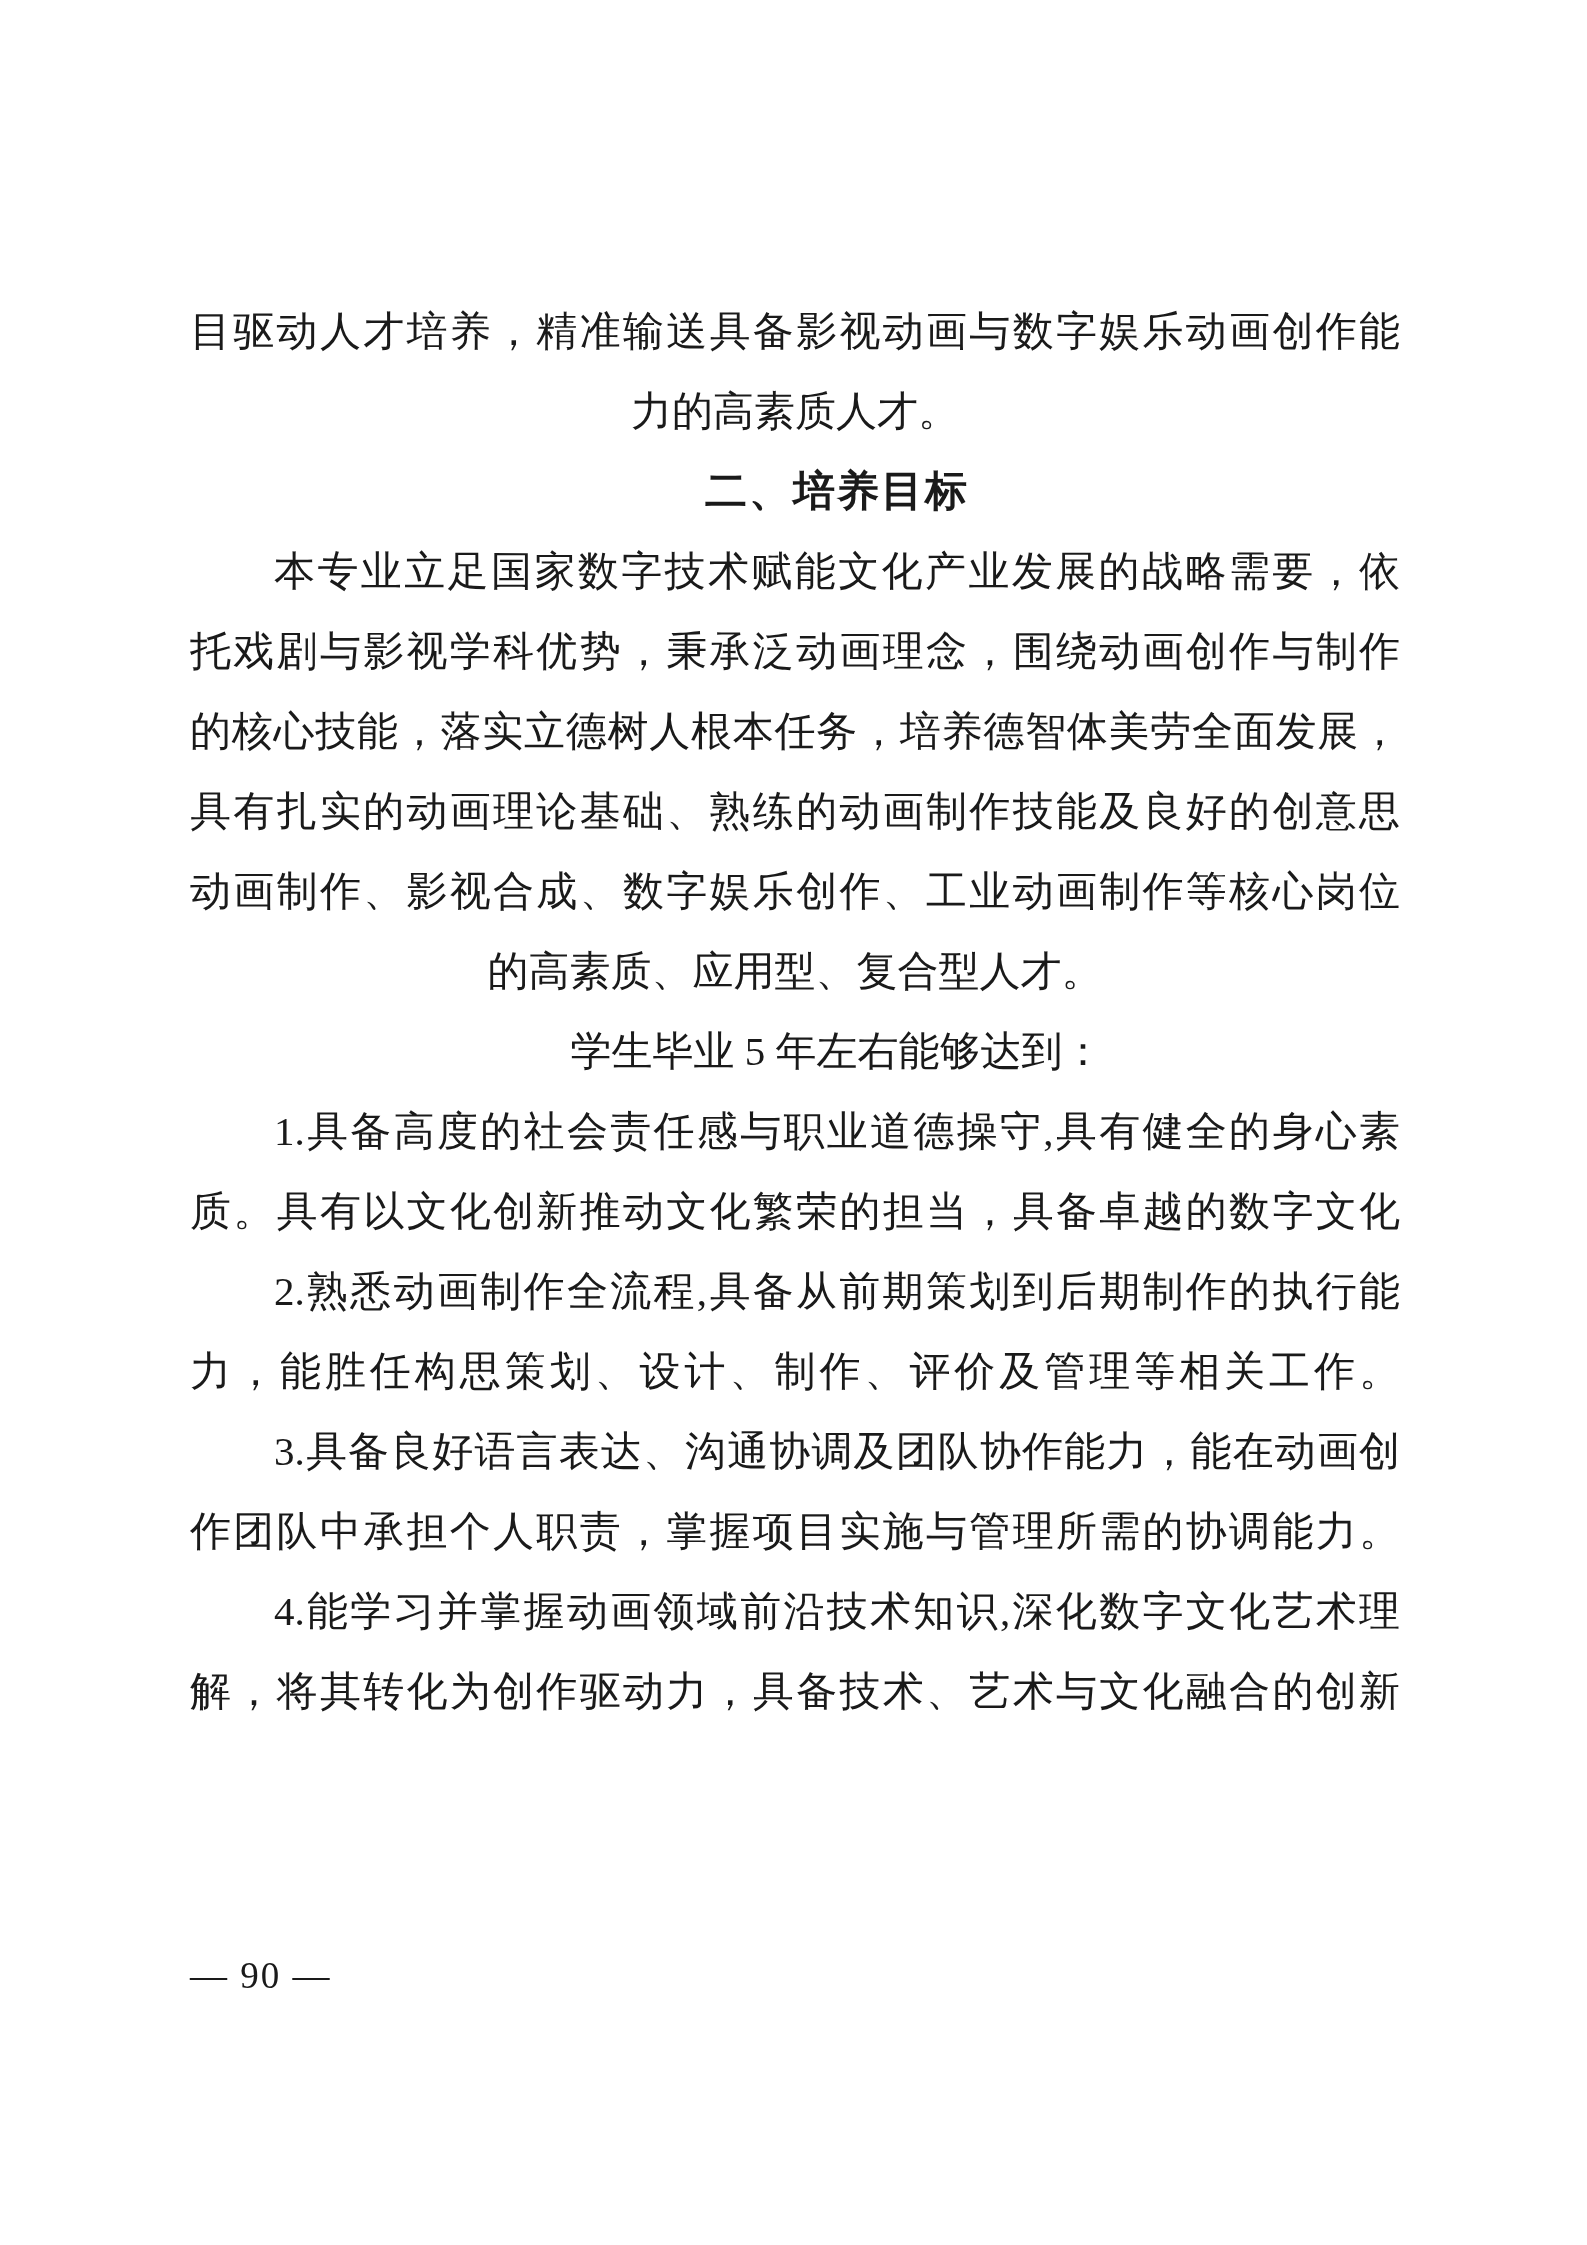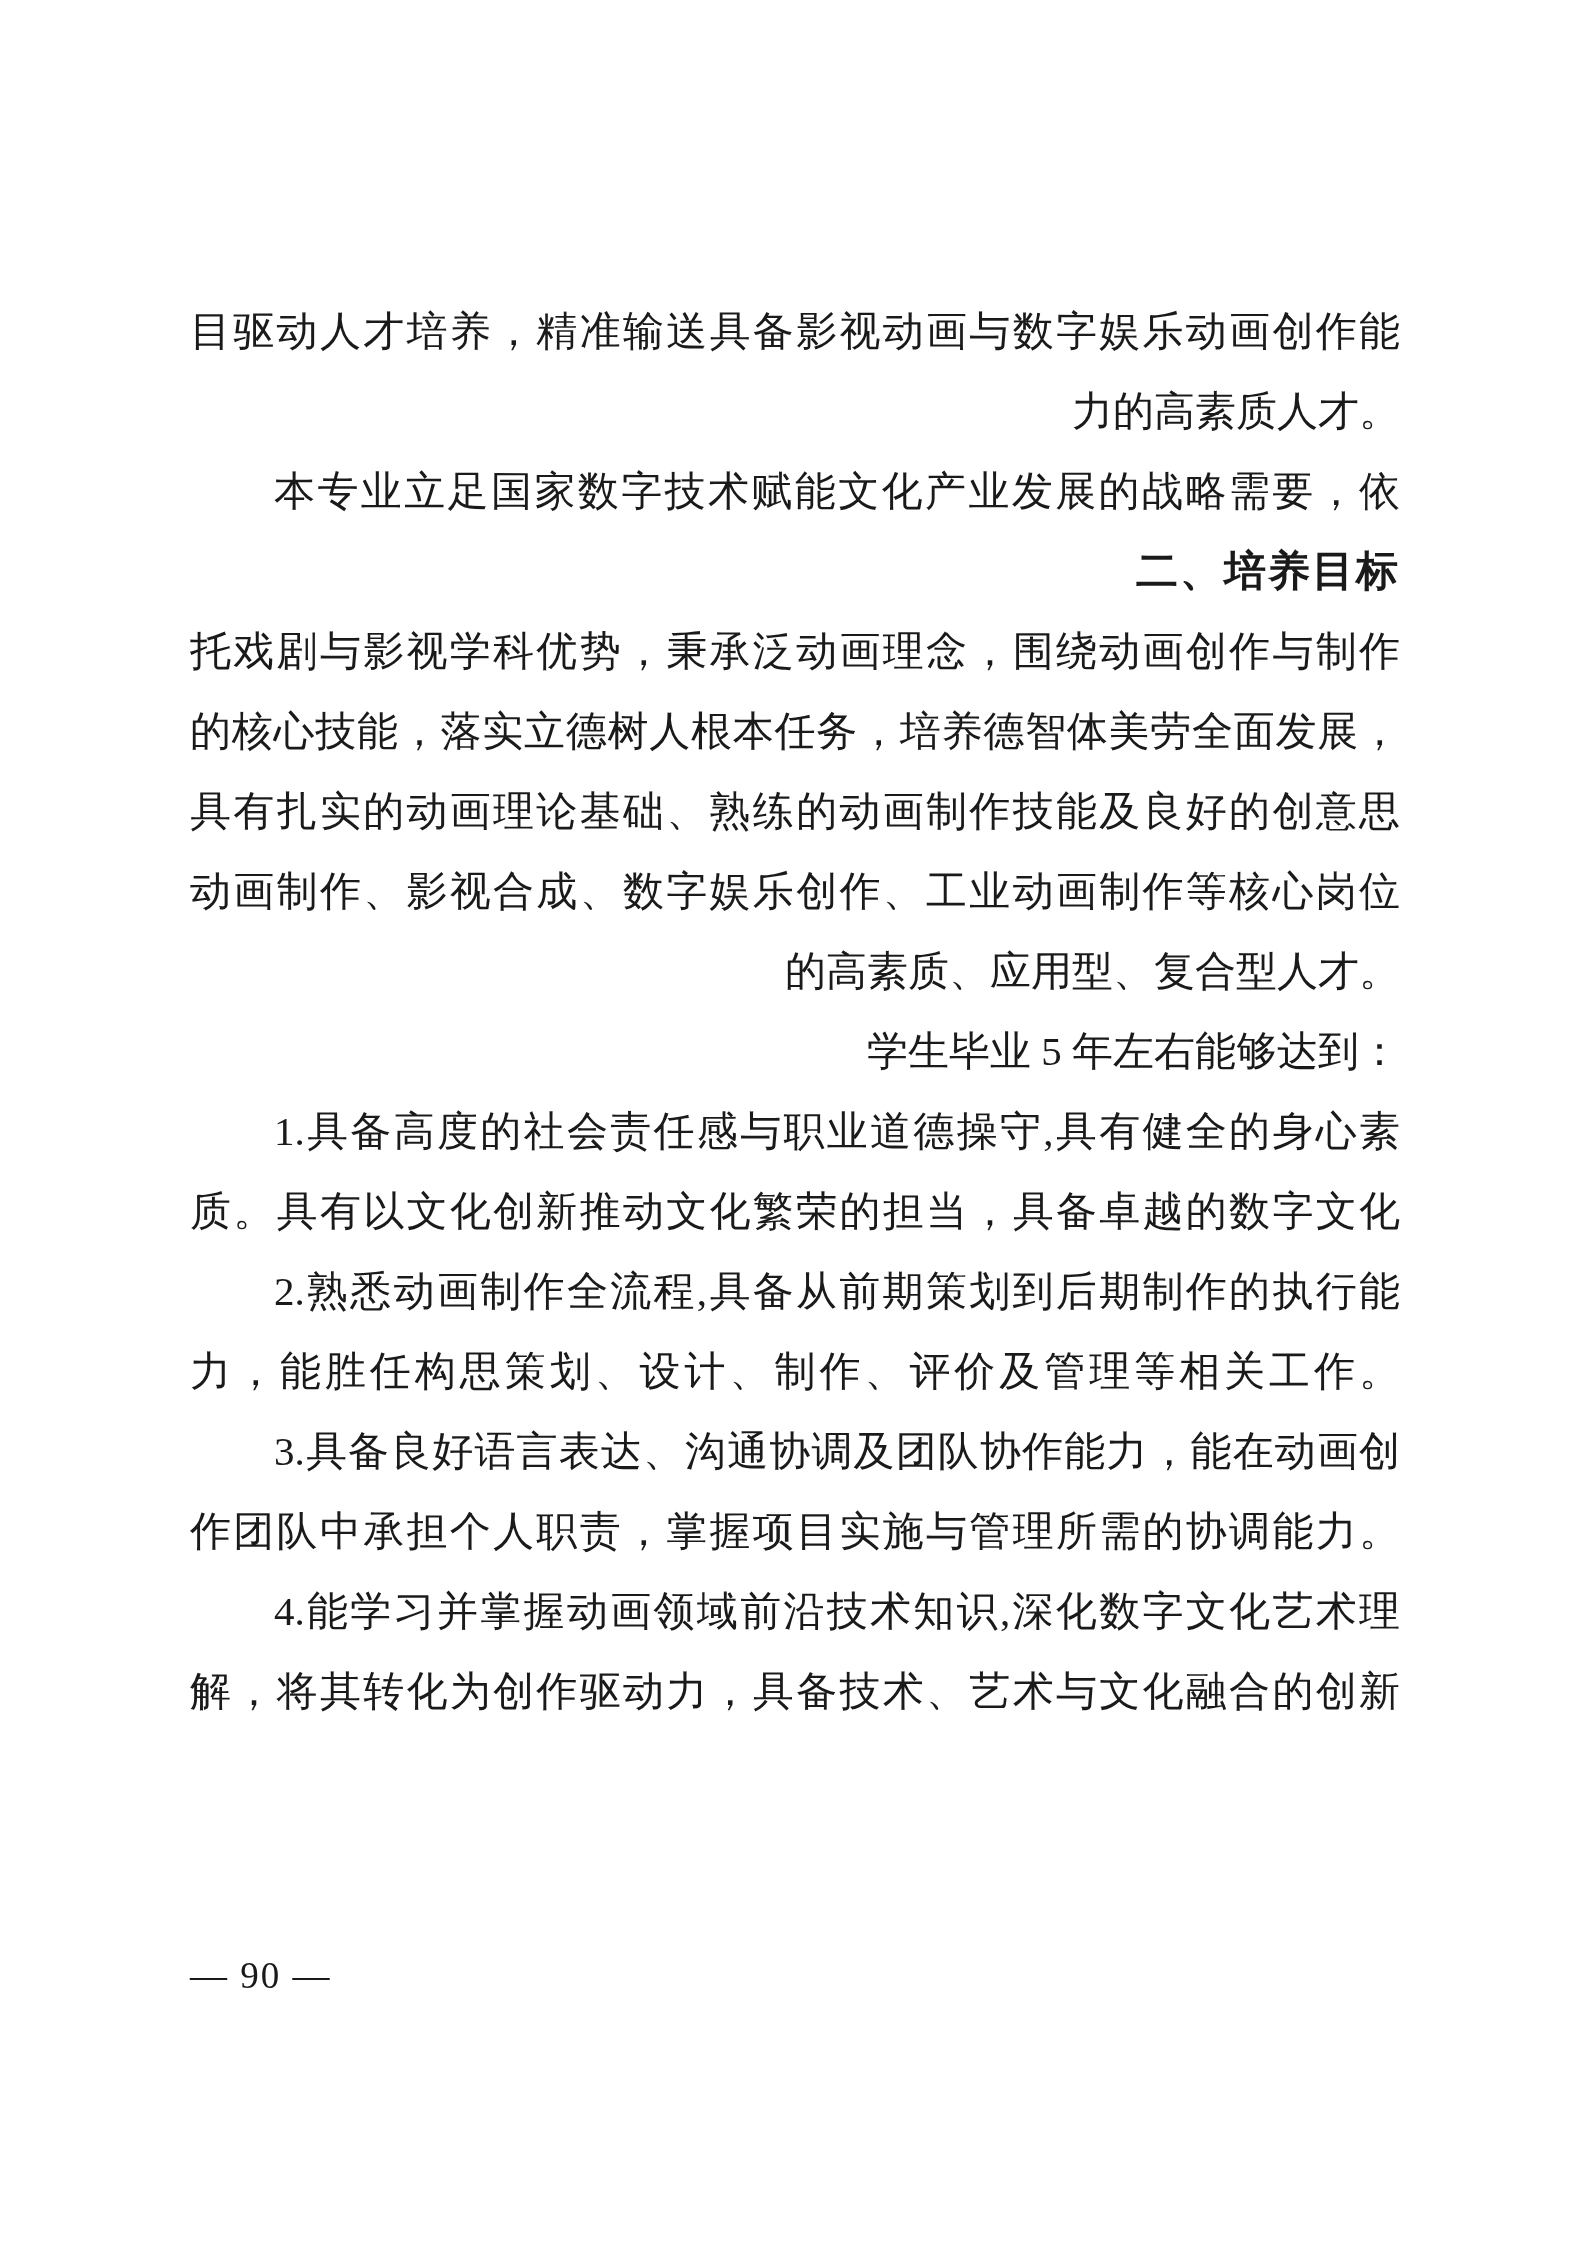--- a/index.html
+++ b/index.html
@@ -18,21 +18,21 @@
     left: 190px;
     width: 1210px;
   }
   .line {
     height: 80px;
     line-height: 80px;
     font-size: 41px;
     font-family: "Liberation Serif", "DejaVu Serif", serif;
     color: #1a1a1a;
     white-space: nowrap;
-    text-align: right;
+    text-align: center;
   }
   
   .line.j {
     white-space: normal;
     text-align: justify;
     text-align-last: justify;
   }
   
   .line.in { text-indent: 84px; }
   .line.heading {
@@ -52,22 +52,22 @@
     letter-spacing: 2px;
   }
 </style>
 </head>
 <body>
 
 <div class="page">
   <div class="content">
     <div class="line j">目驱动人才培养，精准输送具备影视动画与数字娱乐动画创作能</div>
     <div class="line l">力的高素质人才。</div>
+    <div class="line heading in">二、培养目标</div>
     <div class="line j in">本专业立足国家数字技术赋能文化产业发展的战略需要，依</div>
-    <div class="line heading in">二、培养目标</div>
     <div class="line j">托戏剧与影视学科优势，秉承泛动画理念，围绕动画创作与制作</div>
     <div class="line j">的核心技能，落实立德树人根本任务，培养德智体美劳全面发展，</div>
     <div class="line j">具有扎实的动画理论基础、熟练的动画制作技能及良好的创意思</div>
     <div class="line j">动画制作、影视合成、数字娱乐创作、工业动画制作等核心岗位</div>
     <div class="line l">的高素质、应用型、复合型人才。</div>
     <div class="line l in">学生毕业 5 年左右能够达到：</div>
     <div class="line j in">1.具备高度的社会责任感与职业道德操守,具有健全的身心素</div>
     <div class="line j">质。具有以文化创新推动文化繁荣的担当，具备卓越的数字文化</div>
     <div class="line j in">2.熟悉动画制作全流程,具备从前期策划到后期制作的执行能</div>
     <div class="line j">力，能胜任构思策划、设计、制作、评价及管理等相关工作。</div>

